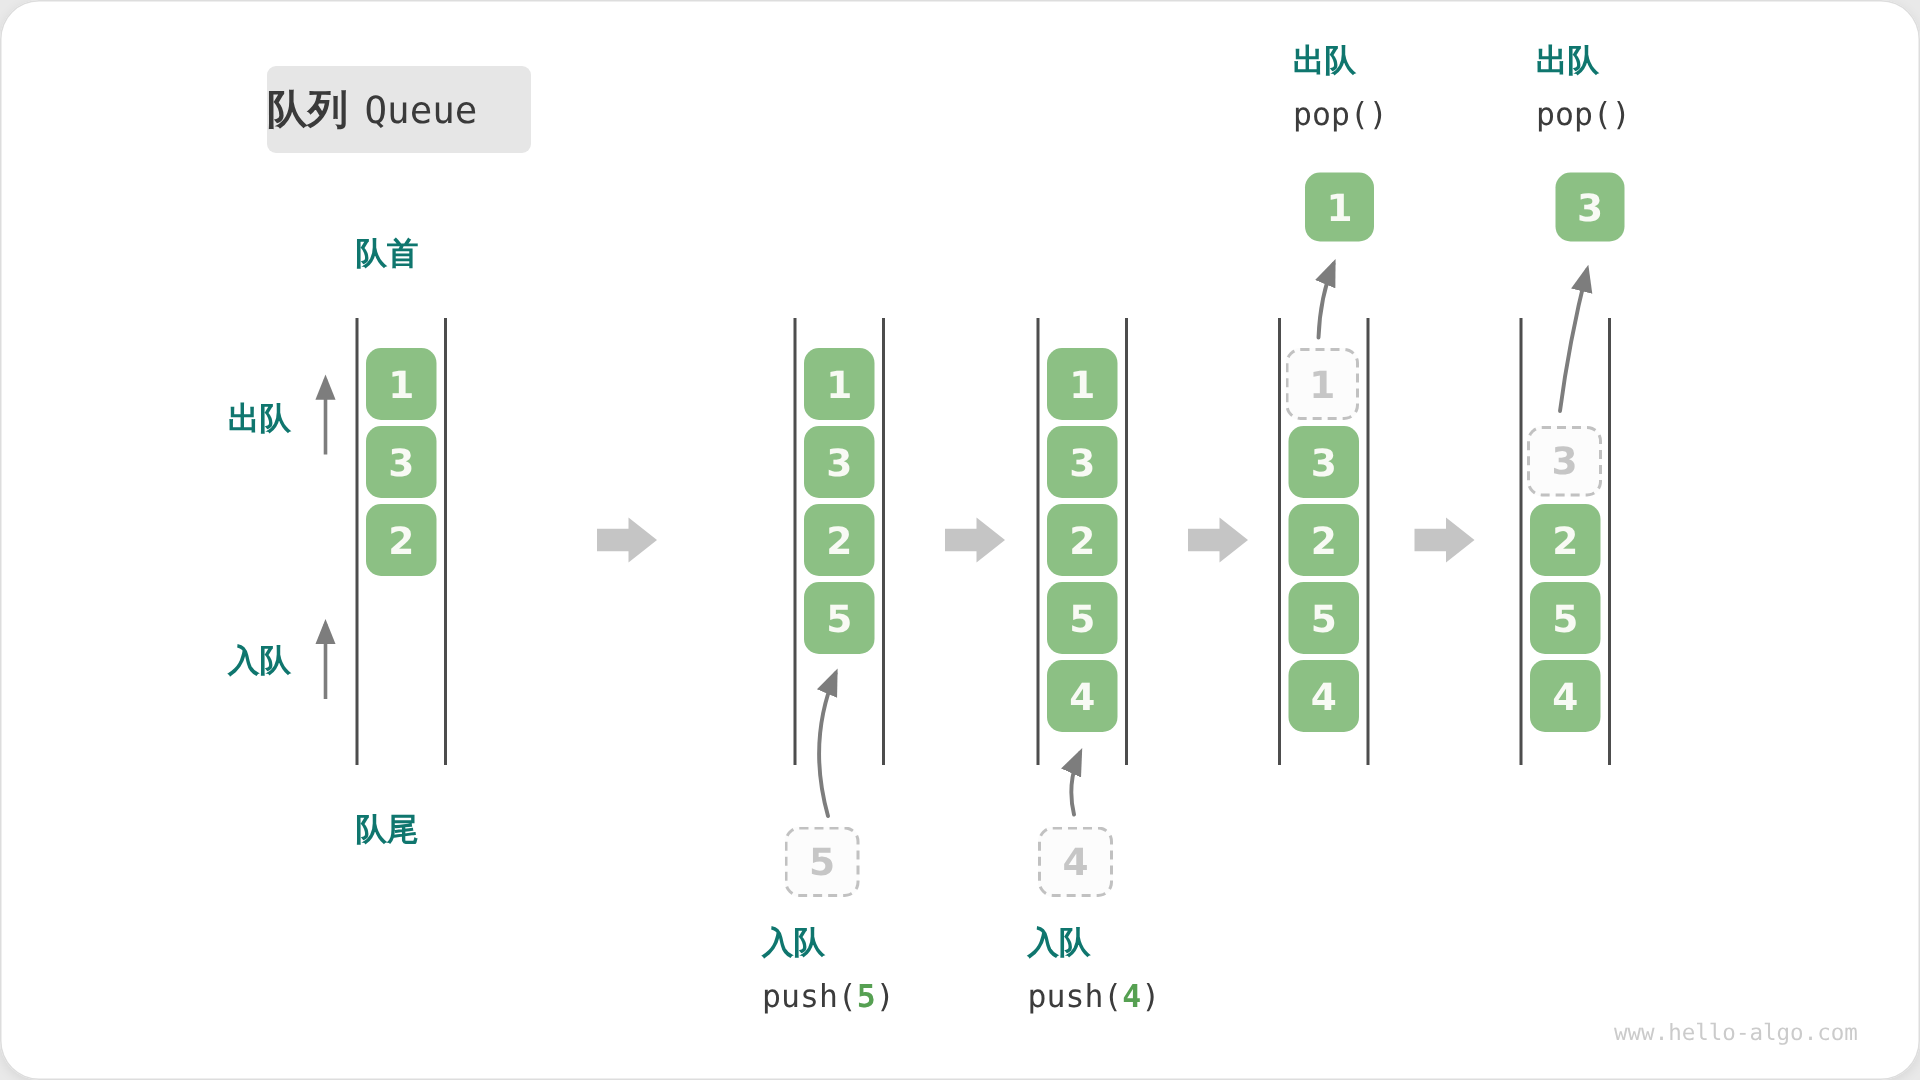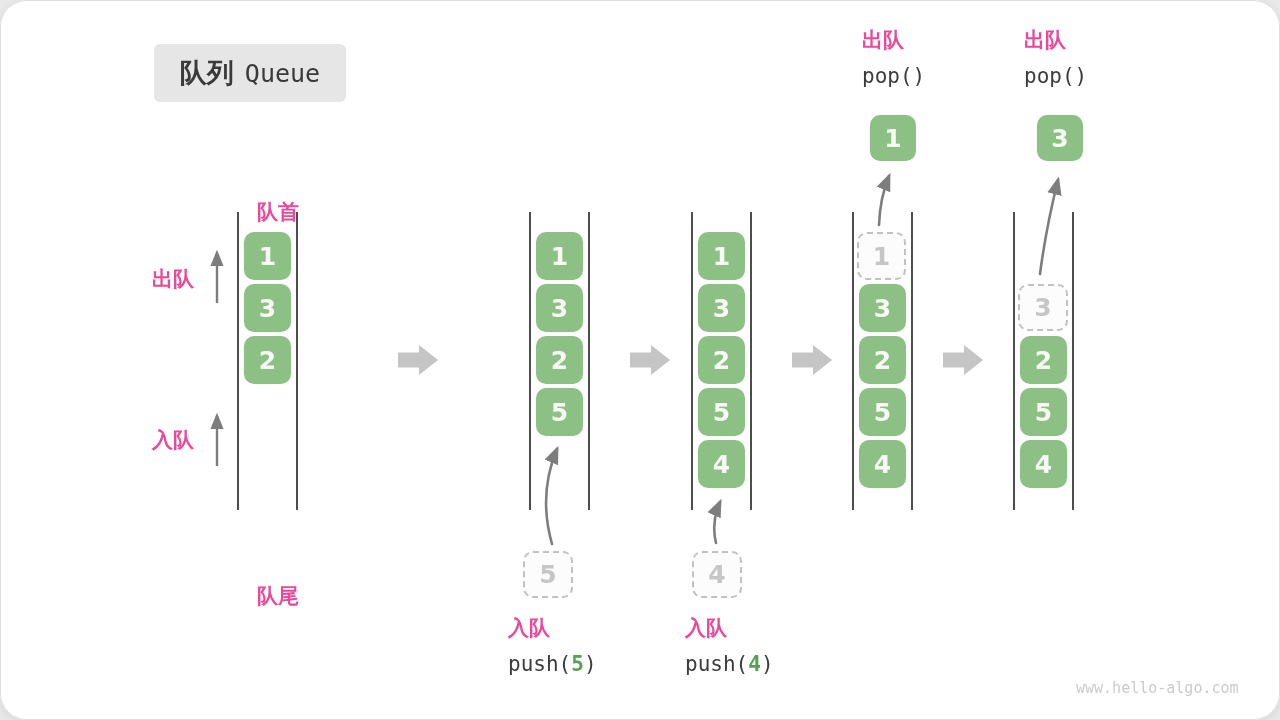--- a/index.html
+++ b/index.html
@@ -1,37 +1,37 @@
 <!DOCTYPE html>
 <html><head>
 <meta charset="utf-8">
 <style>
   html,body{margin:0;padding:0;background:#e9e9e9;font-family:"DejaVu Sans","Liberation Sans",sans-serif;}
   .canvas{position:relative;width:1280px;height:720px;background:#ffffff;border-radius:26px;
           box-shadow:0 0 0 1px #ddd inset, 0 2px 8px rgba(0,0,0,.08);overflow:hidden;}
   .abs{position:absolute;}
   
-  .title-badge{left:154px;top:44px;width:192px;height:58px;background:#e6e6e6;border-radius:6px;
-               display:flex;align-items:center;justify-content:center;gap:11px;}
+  .title-badge{left:178px;top:44px;width:176px;height:58px;background:#e6e6e6;border-radius:6px;
+               display:flex;align-items:center;gap:11px;}
   .title-zh{font-size:27px;font-weight:bold;color:#3a3a3a;}
   .title-en{font-family:"DejaVu Sans Mono","Liberation Mono",monospace;font-size:25px;color:#3a3a3a;}
   
-  .cjk{font-size:21px;font-weight:bold;color:#ec4899;line-height:1.2;}
+  .cjk{font-size:21px;font-weight:bold;color:#0f766e;line-height:1.2;}
   .code{font-family:"DejaVu Sans Mono","Liberation Mono",monospace;font-size:21px;color:#3c3c3c;line-height:1.2;}
   .arg{color:#56a052;font-weight:bold;}
   .op-group{display:flex;flex-direction:column;gap:11px;}
   
   .vline{width:2px;height:298px;top:212px;background:#4d4d4d;}
   
   .cell{width:47px;height:48px;border-radius:10px;background:#8cc084;color:#f8faf4;
         display:flex;align-items:center;justify-content:center;font-size:25px;font-weight:600;}
   .cell.popped{width:46px;height:46px;}
   .ghost{box-sizing:border-box;border:2px dashed #c1c1c1;border-radius:10px;background:#fcfcfc;
          color:#c6c6c6;display:flex;align-items:center;justify-content:center;font-size:25px;font-weight:600;}
-  .center{text-align:right;margin-top:43px;}
+  .center{text-align:left;}
   .watermark{font-family:"DejaVu Sans Mono","Liberation Mono",monospace;font-size:15px;color:#cbcbcb;}
   svg.overlay{position:absolute;left:0;top:0;pointer-events:none;}
 </style>
 </head>
 <body>
 
 <div class="canvas">
 
   <div class="abs title-badge">
     <span class="title-zh">队列</span>

